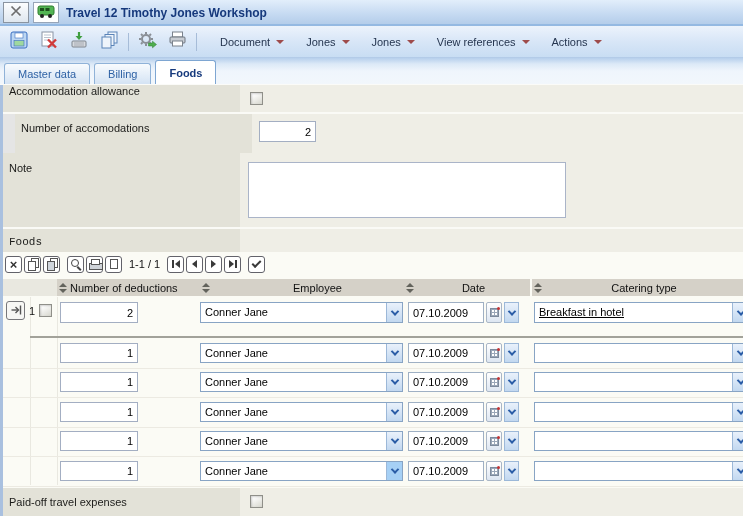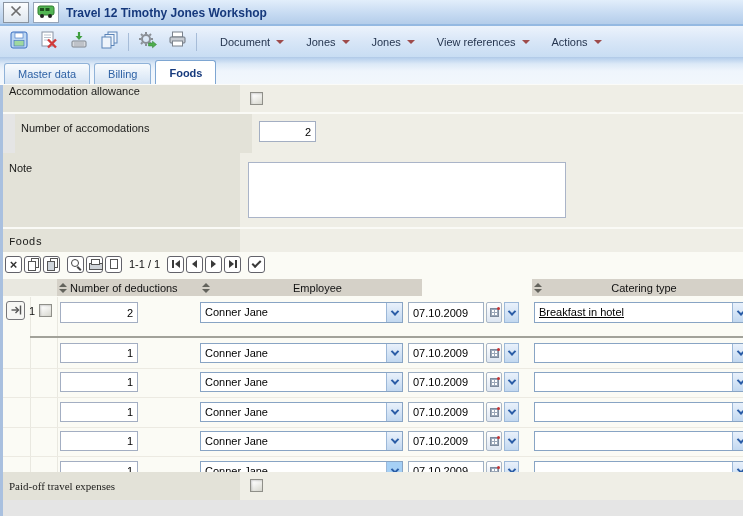--- a/index.html
+++ b/index.html
@@ -41,21 +41,21 @@
   .leftstrip { position: absolute; left: 0; top: 85px; width: 3px; height: 431px; background: #a9c0df; }
 
   
   .form-row { position: absolute; left: 3px; right: 0; display: flex; border-bottom: 2px solid #fafaf6; }
   .flabel { width: 237px; background: #e3e2d8; font-size: 11px; color: #1c1c1a; padding-left: 6px; }
   .ffield { flex: 1; background: #efeee6; position: relative; }
   .fr1 { top: 85px;  height: 29px; } .fr1 .flabel { }
   .fr2 { top: 114px; height: 54px; margin-left: 12px; } .fr2 .flabel { padding-top: 8px; }
   .fr3 { top: 153px; height: 76px; } .fr3 .flabel { padding-top: 9px; }
   .fr4 { top: 229px; height: 23px; border-bottom: none; } .fr4 .flabel { padding-top: 7px; }
-  .fr5 { top: 472px; height: 28px; border-bottom: none; font-family: Liberation Serif, serif; } .fr5 .flabel { padding-top: 8px; }
+  .fr5 { top: 488px; height: 28px; border-bottom: none; } .fr5 .flabel { padding-top: 8px; }
 
   .checkbox { width: 13px; height: 13px; border: 1px solid #8f8f89;
     background: linear-gradient(150deg, #ffffff 15%, #d9d9d1 95%);
     box-shadow: inset 1px 1px 2px rgba(0,0,0,.18); }
   .cb-form { position: absolute; left: 10px; top: 7px; }
 
   .txtinput { border: 1px solid #a3aec2; background: #fff; font-family: "Liberation Sans", sans-serif;
     font-size: 11px; color: #000; }
   .acc-input { position: absolute; left: 7px; top: 7px; width: 57px; height: 21px; text-align: right; padding-right: 4px; }
   .note-area { position: absolute; left: 8px; top: 9px; width: 318px; height: 56px; border: 1px solid #aab4c8;
@@ -336,20 +336,24 @@
 
     <div class="thead hc0"></div>
     <div class="thead hc1">
       <span class="sort"></span>
       <span class="hlabel">Number of deductions</span>
     </div>
     <div class="thead hc2">
       <span class="sort"></span>
       <span class="hlabel hcenter">Employee</span>
     </div>
+    <div class="thead hc3">
+      <span class="sort"></span>
+      <span class="hlabel hcenter">Date</span>
+    </div>
     <div class="thead hc4">
       <span class="sort"></span>
       <span class="hlabel hcenter">Catering type</span>
     </div>
 
     <div class="vline vl1"></div>
     <div class="vline vl2"></div>
 
     <div class="row1">
       <div class="openbtn">

